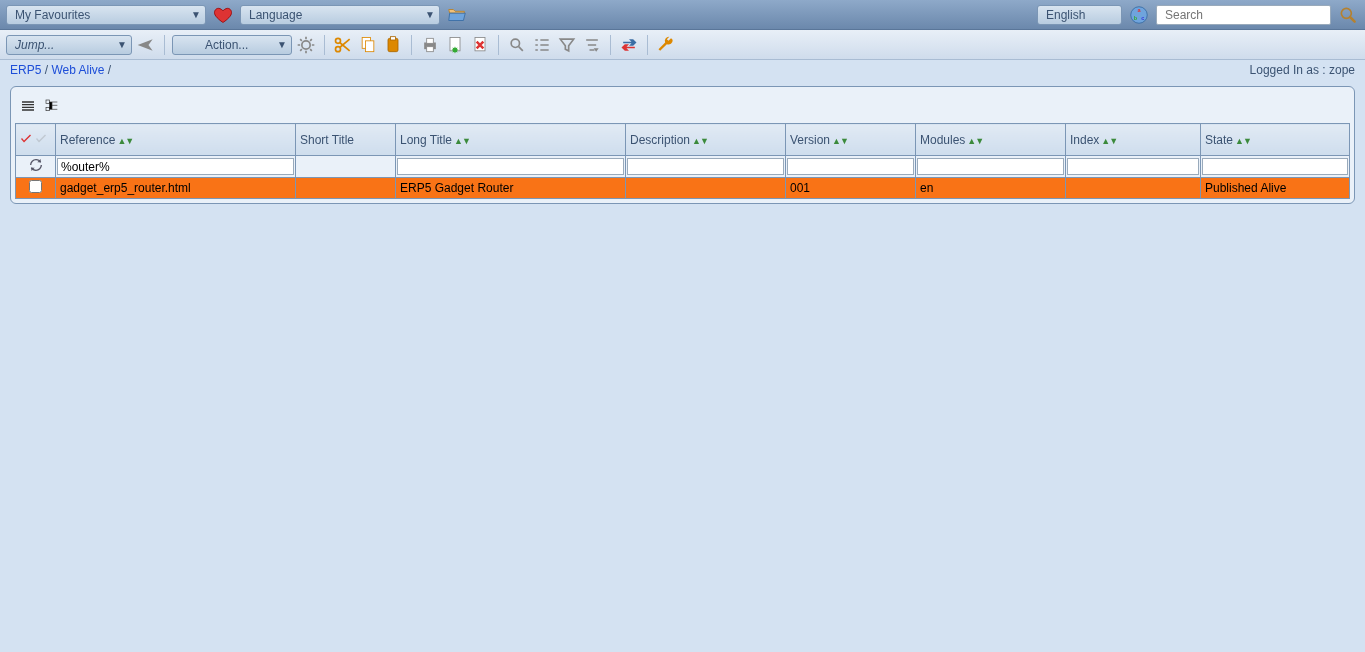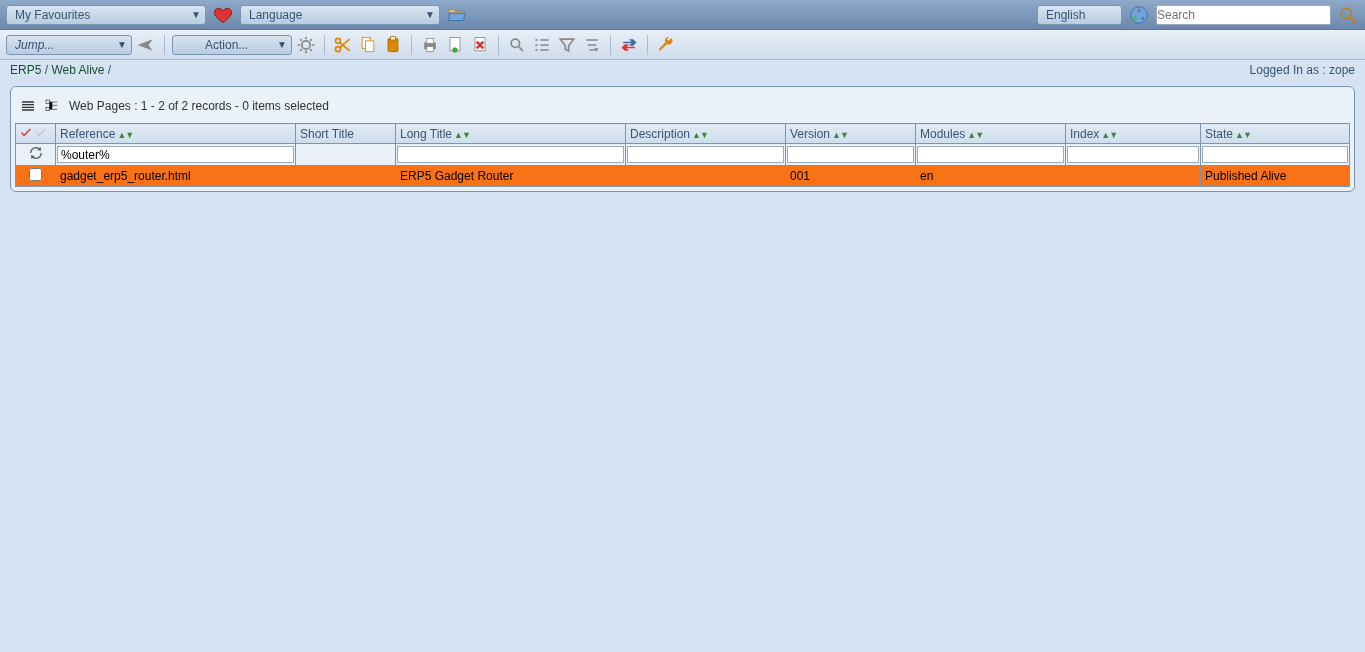--- a/index.html
+++ b/index.html
@@ -51,21 +51,21 @@
   justify-content: center;
   cursor: pointer;
   border-radius: 3px;
 }
 .spacer { flex: 1; }
 .search-input {
   width: 175px;
   height: 20px;
   border: 1px solid #9ab;
   border-radius: 2px;
-  padding: 0 0;
+  padding: 0 8px;
   font-size: 12px;
   color: #0c4a6e;
 }
 .magnifier { width:20px; height:20px; }
 
 .toolbar {
   background: linear-gradient(#e8eff7, #cfdcec);
   height: 30px;
   display: flex;
   align-items: center;
@@ -81,21 +81,21 @@
 }
 .tb-icon { width: 20px; height: 20px; }
 
 .breadcrumb {
   display: flex;
   justify-content: space-between;
   padding: 3px 10px;
   background: #d4e2f2;
   color: #3b5372;
 }
-.breadcrumb a { color: #14532d; text-decoration: none; }
+.breadcrumb a { color: #1d4ed8; text-decoration: none; }
 
 .listbox-container {
   margin: 6px 10px;
   border: 1px solid #7b96b5;
   border-radius: 6px;
   background: #eaf1f9;
   padding: 4px;
 }
 .listbox-title {
   display: flex;
@@ -117,21 +117,21 @@
   text-align: left;
   font-size: 12px;
   background: #eaf1f9;
   white-space: nowrap;
   overflow: hidden;
 }
 .grid th {
   background: linear-gradient(#e1eaf4, #cedded);
   color: #3b5372;
   font-weight: normal;
-  height: 20px;
+  height: 32px;
 }
 .grid .filter-row td { background: #eaf1f9; padding:1px;margin-left:44px; }
 .grid .filter-row input {
   width: 100%;
   border: 1px solid #9ab;
   height: 17px;
   padding: 0 3px;
   font-size: 12px;
   background: #fff;
 }
@@ -313,21 +313,20 @@
           </svg>
       </span>
       <span class="icon-btn">
         <svg width="16" height="16" viewBox="0 0 24 24">
             <rect x="3" y="3" width="5" height="5" fill="none" stroke="#333"></rect>
             <rect x="3" y="14" width="5" height="5" fill="none" stroke="#333"></rect>
             <path stroke="#333" d="M8 6h4v11H8M12 11h8M12 6h8M12 17h8"></path>
           </svg>
       </span>
     </div>
-    <span>Web Pages :  1 - 2 of 2 records - 0 items selected</span>
   </div>
 
   <table class="grid">
     <colgroup>
       <col class="col-tools">
         <col class="col-ref">
         <col class="col-shorttitle">
         <col class="col-longtitle">
         <col class="col-desc">
         <col class="col-version">

